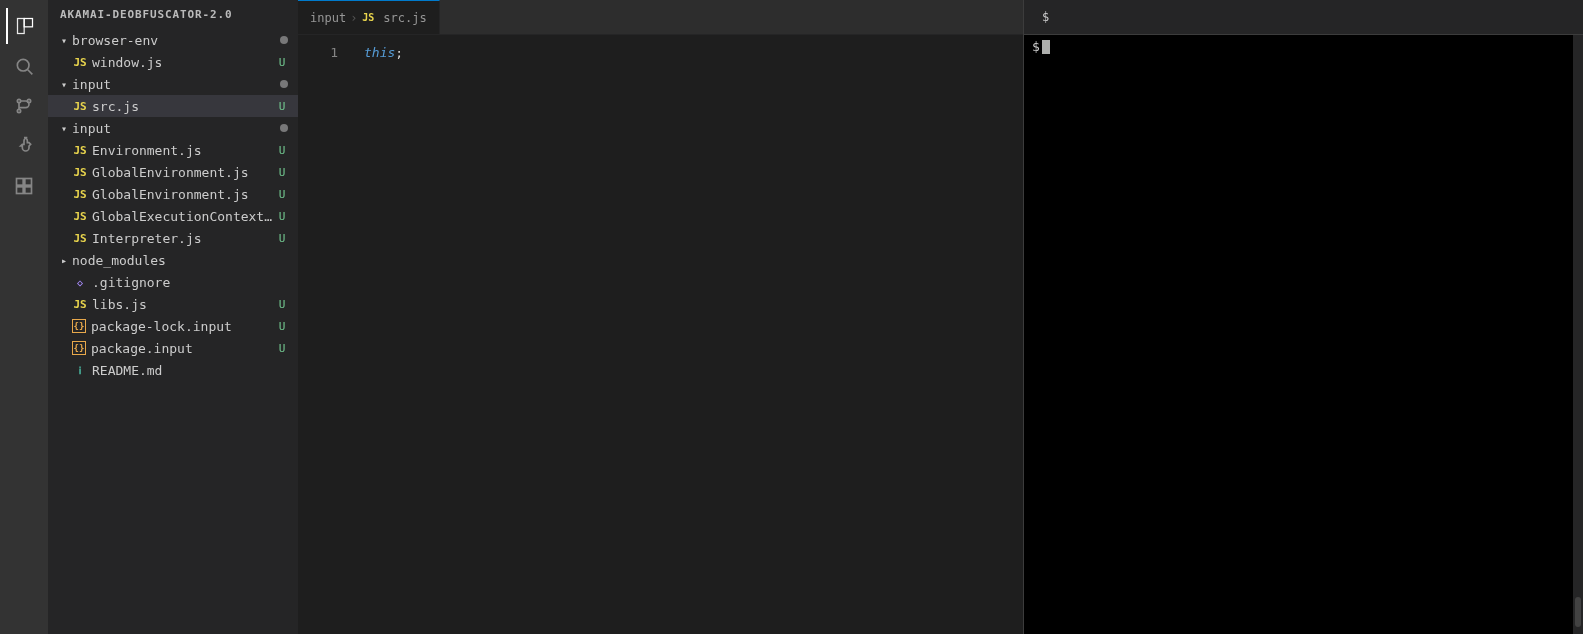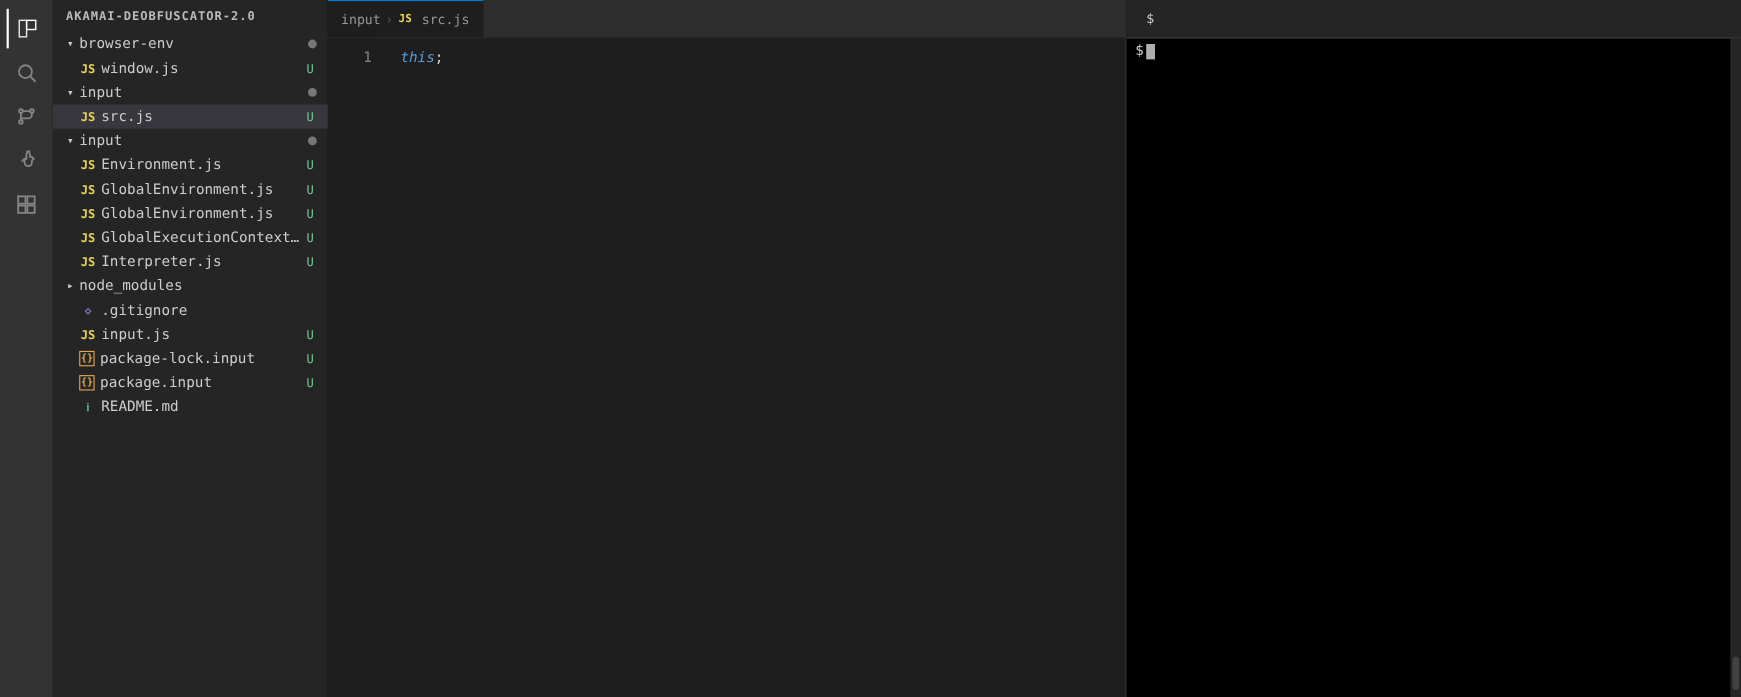--- a/index.html
+++ b/index.html
@@ -401,21 +401,21 @@
       <span class="indent" style="width:16px"></span>
       <span class="arrow" style="width:8px"></span>
       <span class="file-icon git">◇</span>
       <span class="label">.gitignore</span>
     </div>
 
     <div class="tree-item">
       <span class="indent" style="width:16px"></span>
       <span class="arrow" style="width:8px"></span>
       <span class="file-icon js">JS</span>
-      <span class="label">input.js</span>
+      <span class="label">libs.js</span>
       <span class="badge">U</span>
     </div>
 
     <div class="tree-item">
       <span class="indent" style="width:16px"></span>
       <span class="arrow" style="width:8px"></span>
       <span class="file-icon json">{}</span>
       <span class="label">package-lock.input</span>
       <span class="badge">U</span>
     </div>

